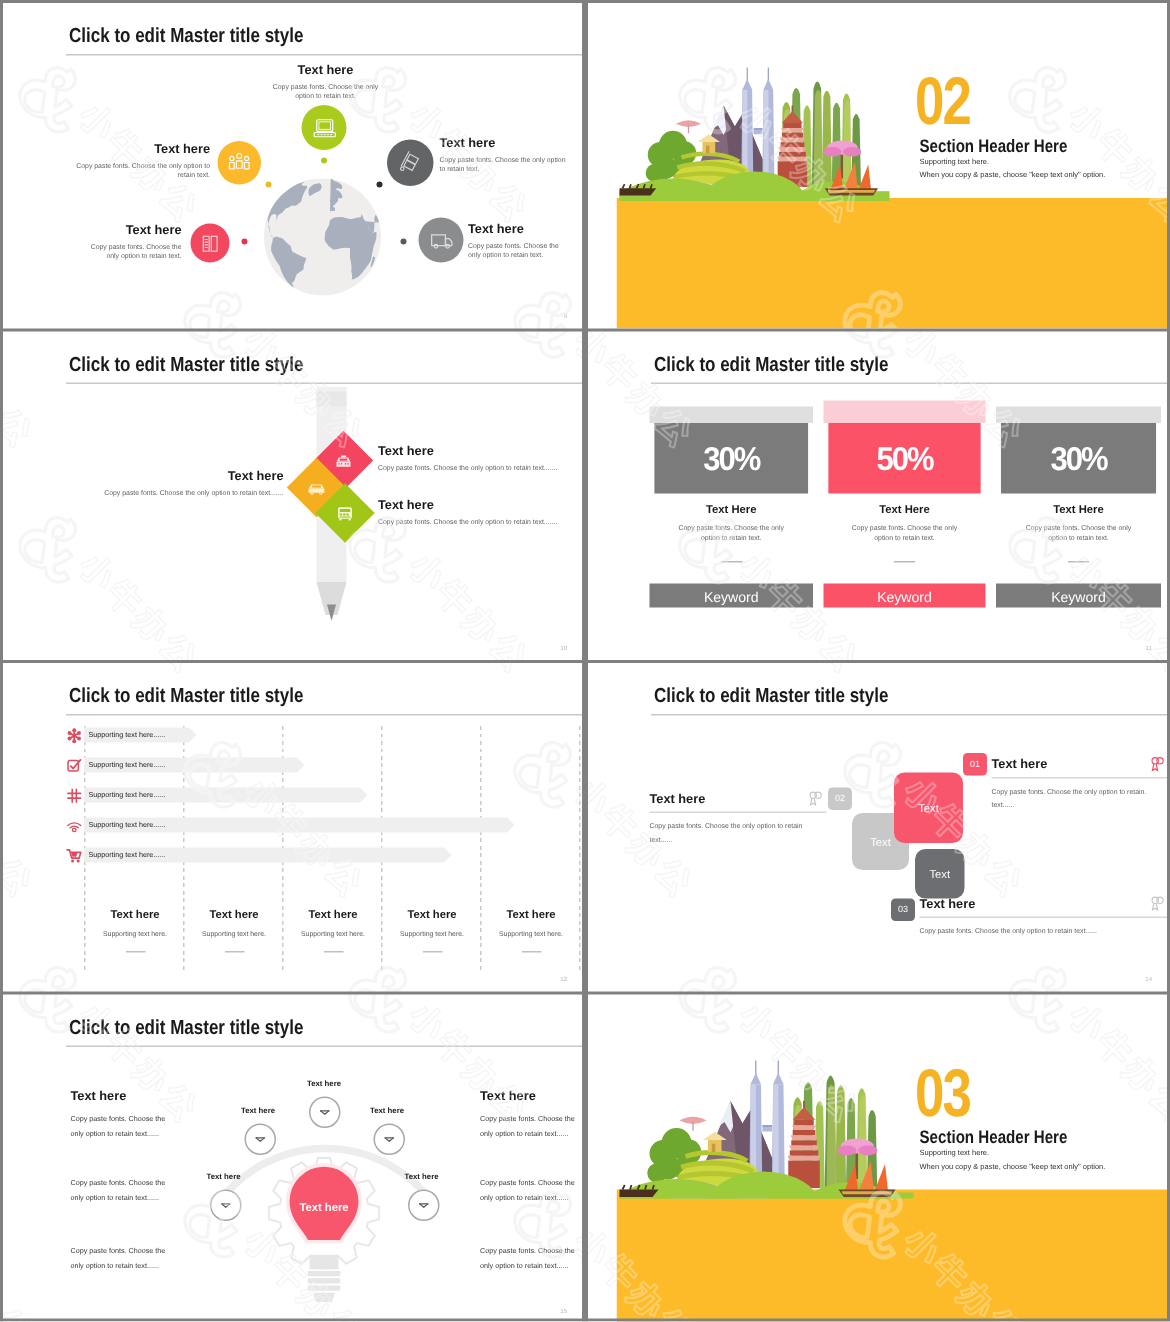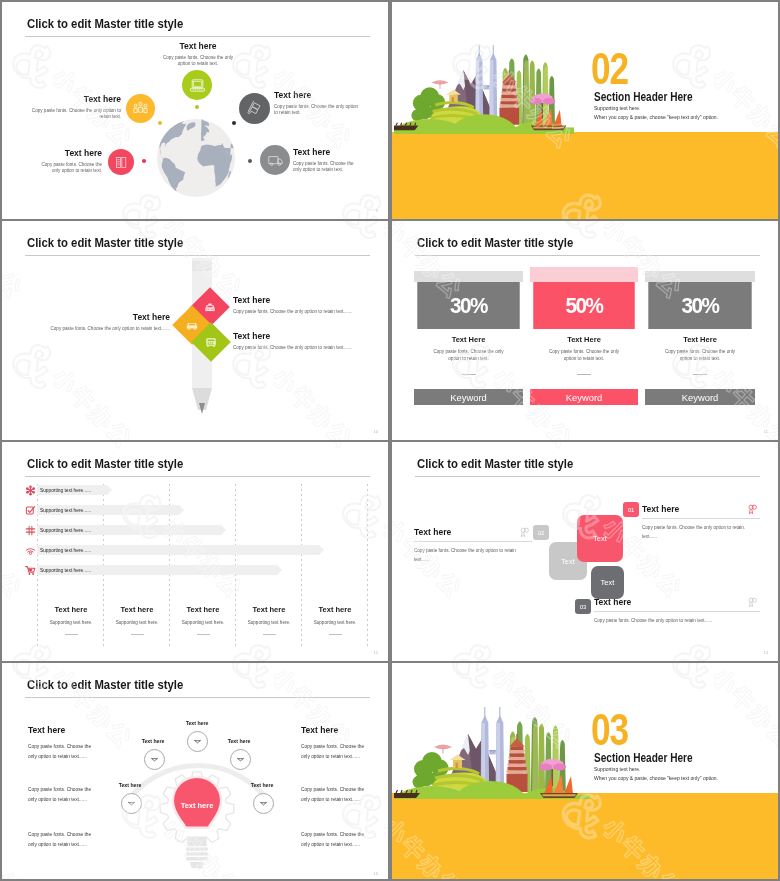--- a/index.html
+++ b/index.html
@@ -12,21 +12,21 @@
   .stitle{position:absolute;left:25px;top:14px;font-size:13.5px;font-weight:bold;color:#1a1a1a;
           white-space:nowrap;transform:scaleX(0.84);transform-origin:left top;}
   .srule{position:absolute;left:23px;top:34px;width:345px;height:1px;background:#c8c8c8;}
   .pnum{position:absolute;right:10px;bottom:6px;font-size:4px;color:#b5b5b5;}
 
   .wmk{position:absolute;left:0;top:0;pointer-events:none;}
   .wmk-back{z-index:0;}
   .wmk-front{z-index:5;}
   .gridlines{position:absolute;left:0;top:0;width:780px;height:881px;z-index:6;pointer-events:none;}
   .gridlines i{position:absolute;background:#808080;display:block;}
-  .slide{z-index:1;}
+  .slide{z-index:1;margin-left:19px;}
   .hdr{font-weight:bold;color:#1a1a1a;}
   .body{color:#606060;}
 
   
   .s1 .globe{position:absolute;left:155px;top:117px;}
   .s1 .bub{position:absolute;border-radius:50%;display:flex;
            align-items:center;justify-content:center;}
   .s1 .b-green{background:#a8cb1c;left:180px;top:68px;width:30px;height:30px;}
   .s1 .b-yellow{background:#fcb92c;left:124px;top:92px;width:29px;height:29px;}
   .s1 .b-dark1{background:#636466;left:237px;top:91px;width:31px;height:31px;}

